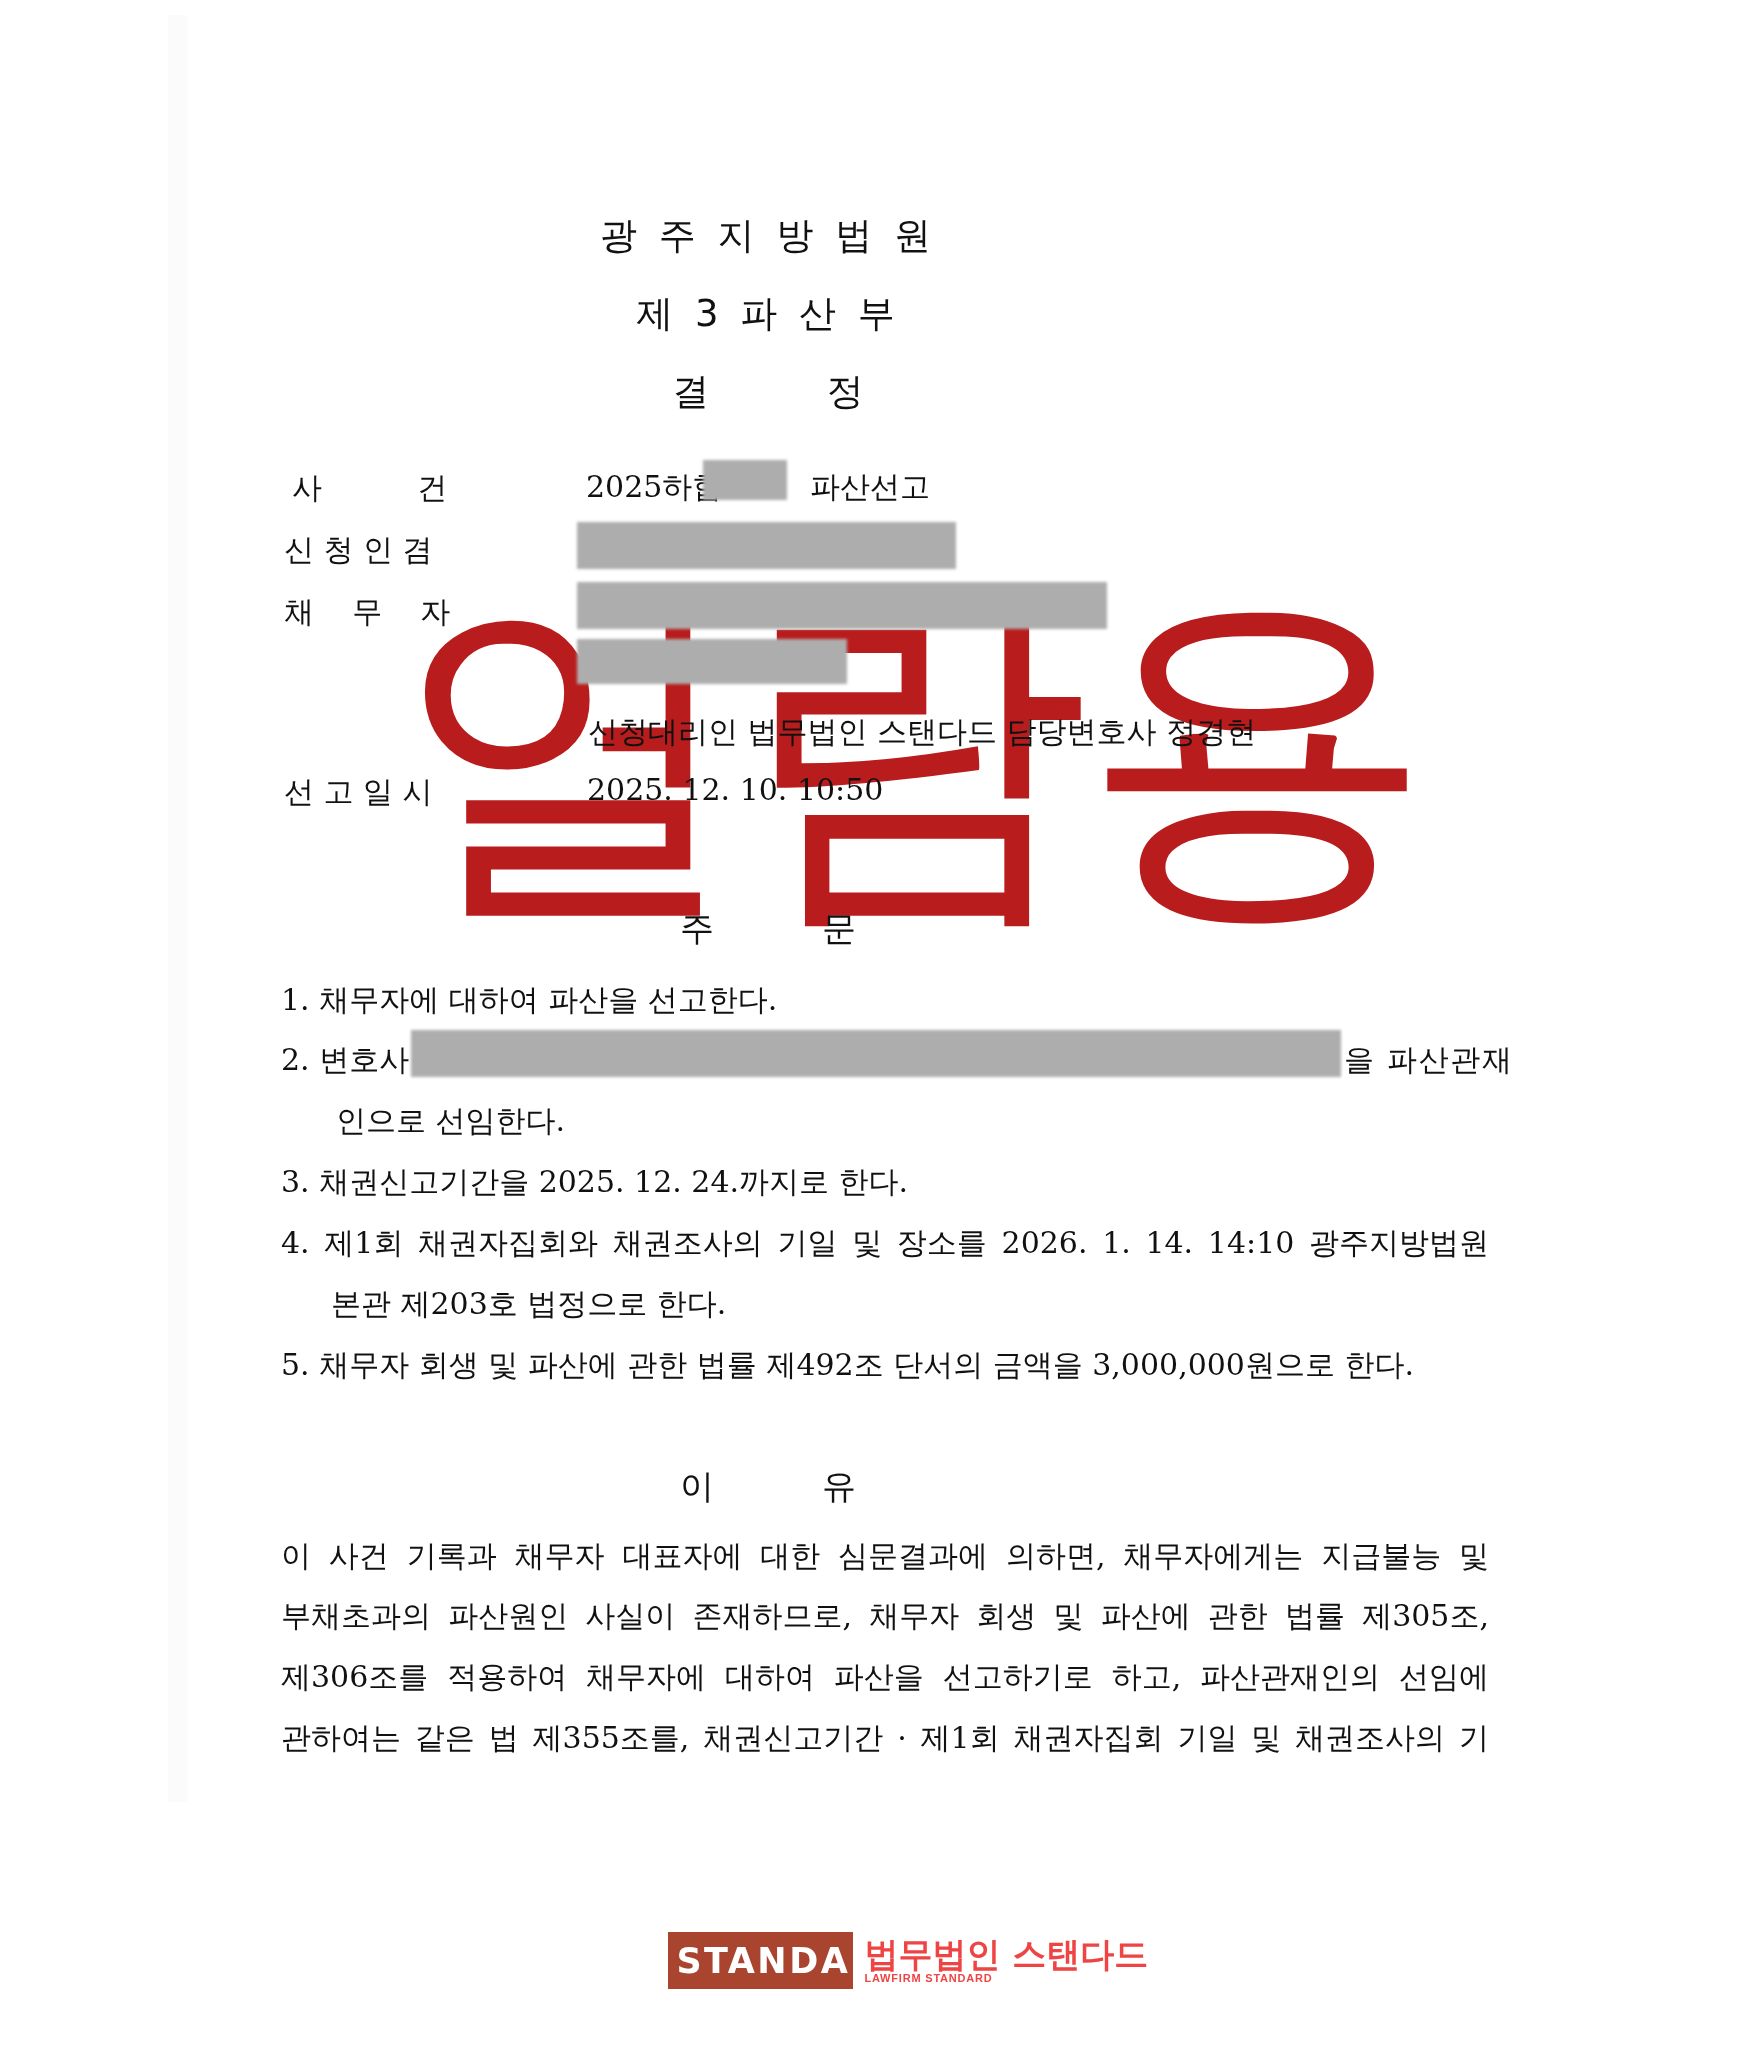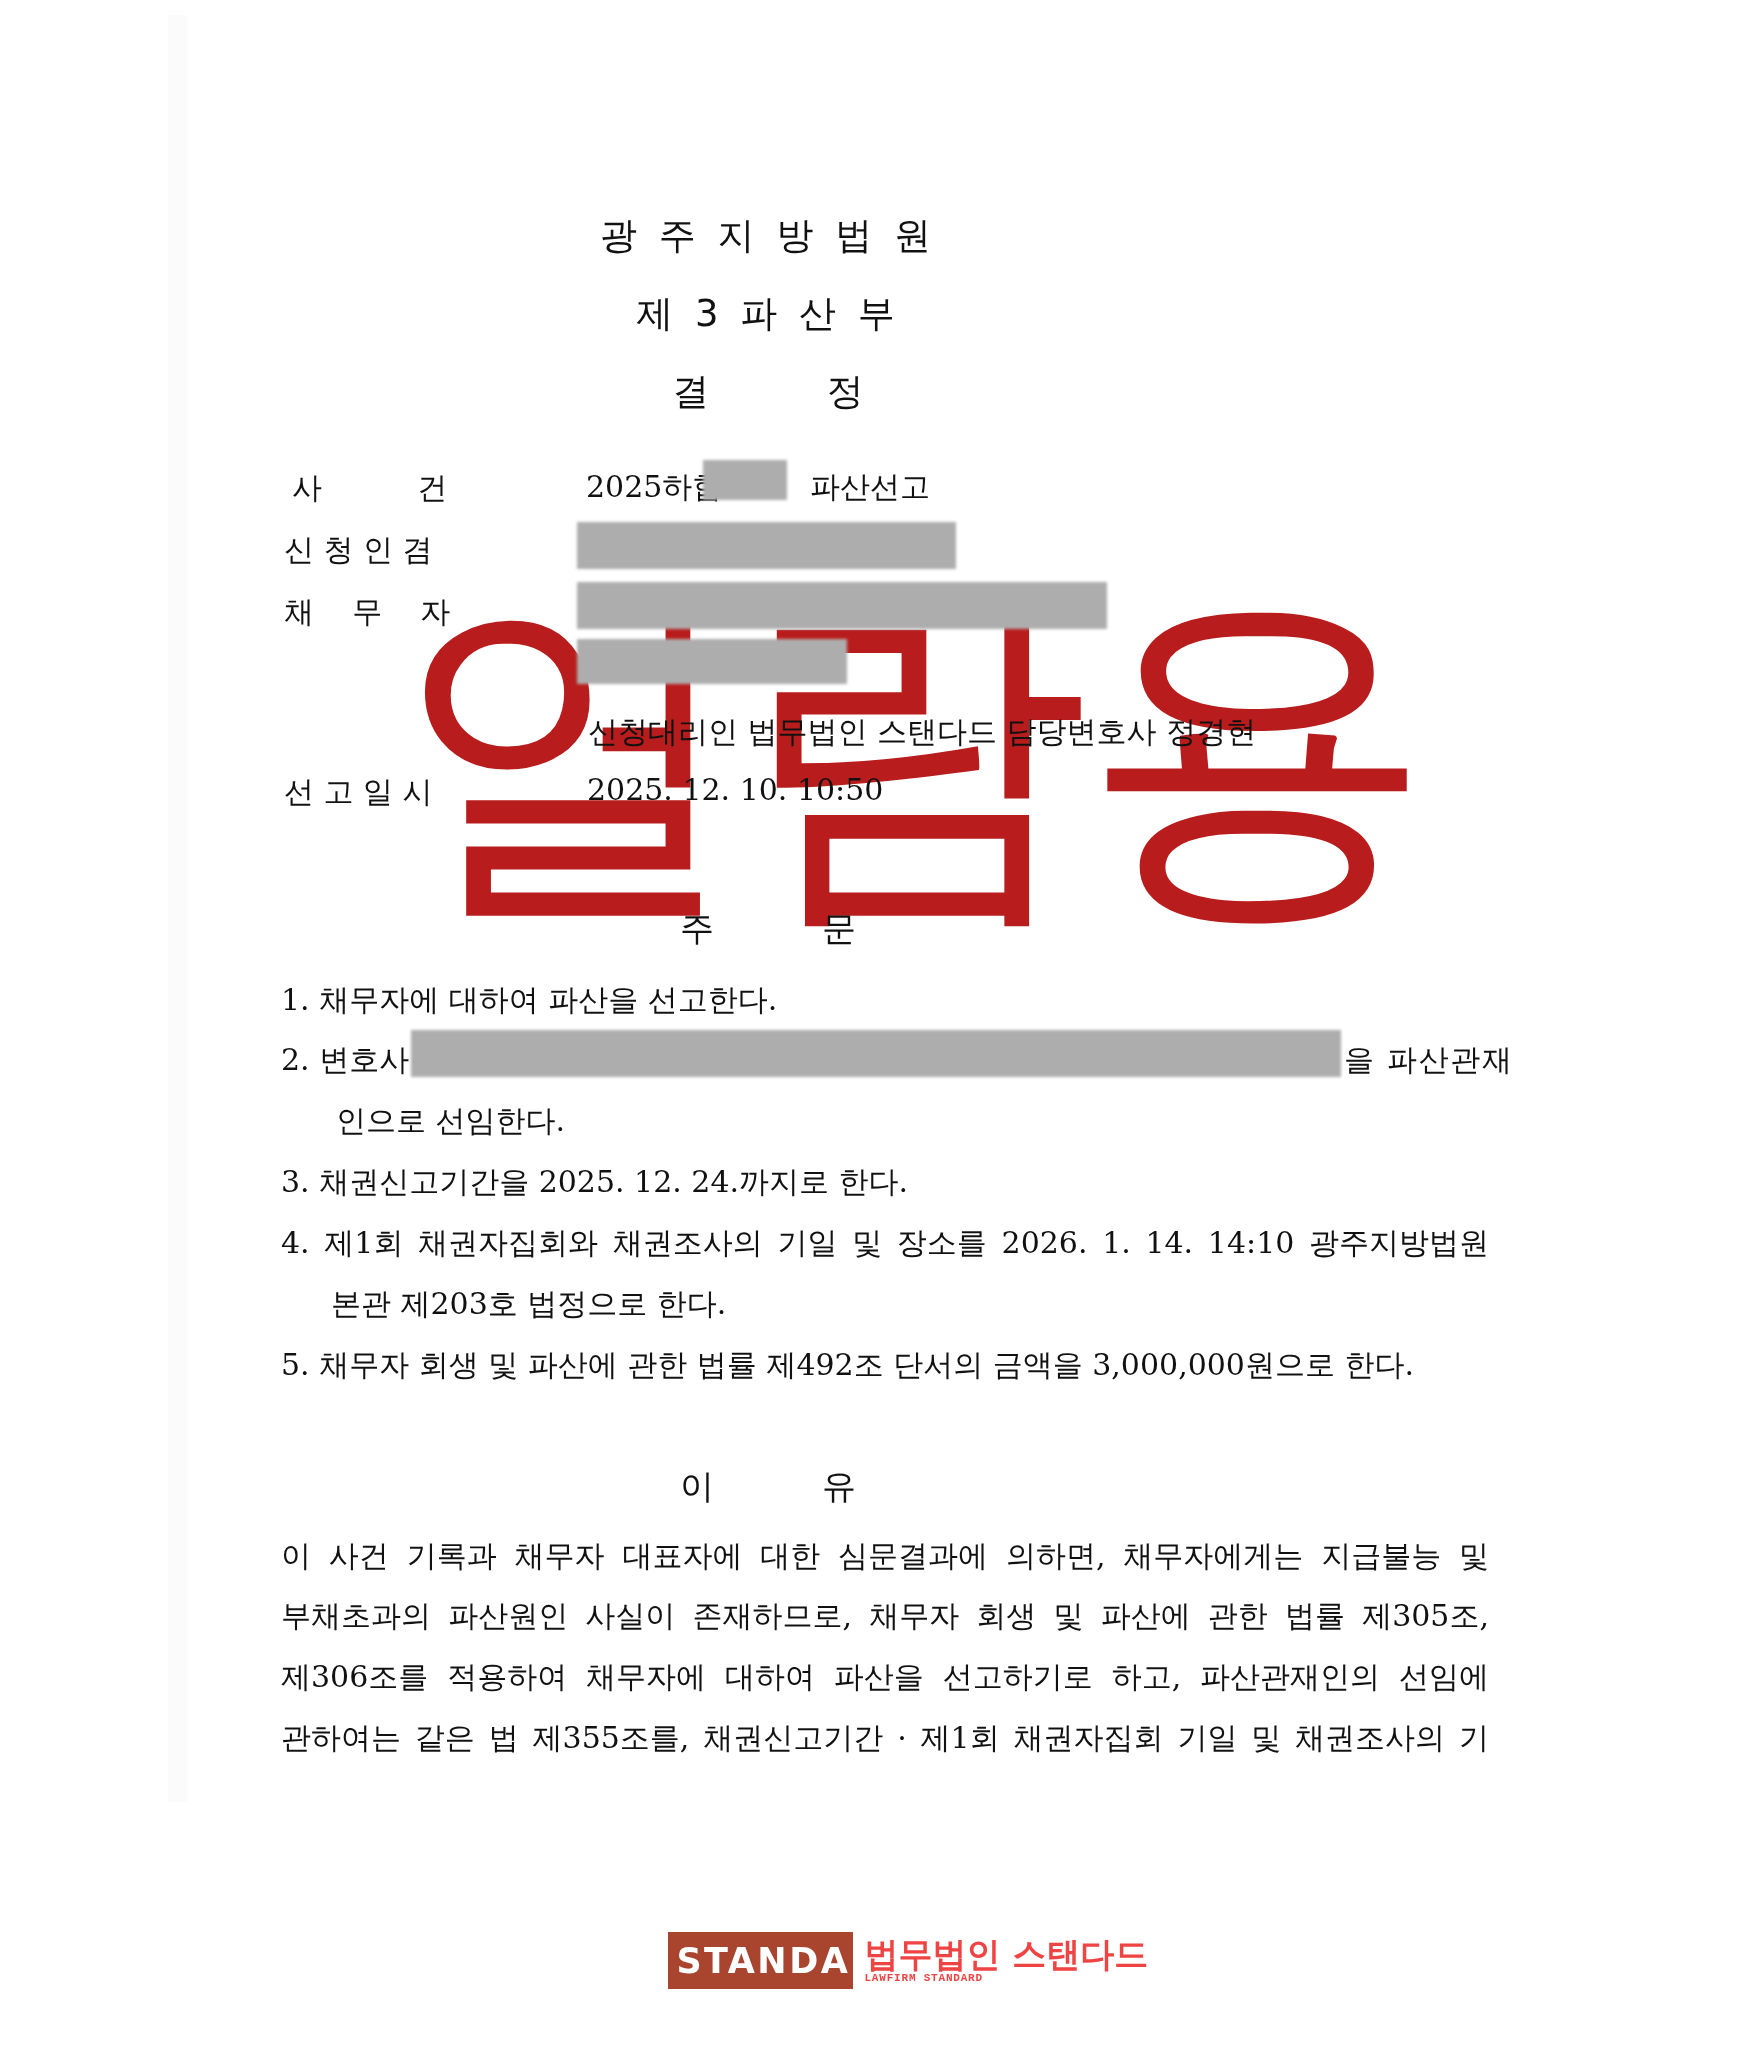--- a/index.html
+++ b/index.html
@@ -15,21 +15,21 @@
   .label { font-size:30px; font-family:"DejaVu Sans", sans-serif; }
   .val { font-size:30px; }
   .redact { position:absolute; background:#adadad; filter:blur(1.7px); }
   .body-line { font-size:30px; left:281px; width:1208px; }
   .justify { text-align:justify; text-align-last:justify; }
   .logo { position:absolute; left:668px; top:1932px; height:57px; display:flex; align-items:stretch; }
   .logo-box { background:#a9442f; color:#fff; font-family:"DejaVu Sans", sans-serif; font-weight:bold;
               font-size:35px; letter-spacing:2.5px; padding:0 8.4px; display:flex; align-items:center; width:168px; }
   .logo-text { margin-left:11.7px; display:flex; flex-direction:column; justify-content:center; color:#ef4444; }
   .logo-ko { font-family:"DejaVu Sans", sans-serif; font-weight:bold; font-size:34px; line-height:35px; }
-  .logo-en { font-family:Liberation Mono, monospace; font-weight:bold; font-size:11px; letter-spacing:0.8px; }
+  .logo-en { font-family:Liberation Sans, sans-serif; font-weight:bold; font-size:11px; letter-spacing:0.8px; }
 </style>
 </head>
 <body>
 
 <div class="page-shade"></div>
 <div class="watermark">열람용</div>
 
 <div class="layer">
 
   <div class="abs head" style="top:211px;letter-spacing:5px;">광 주 지 방 법 원</div>

